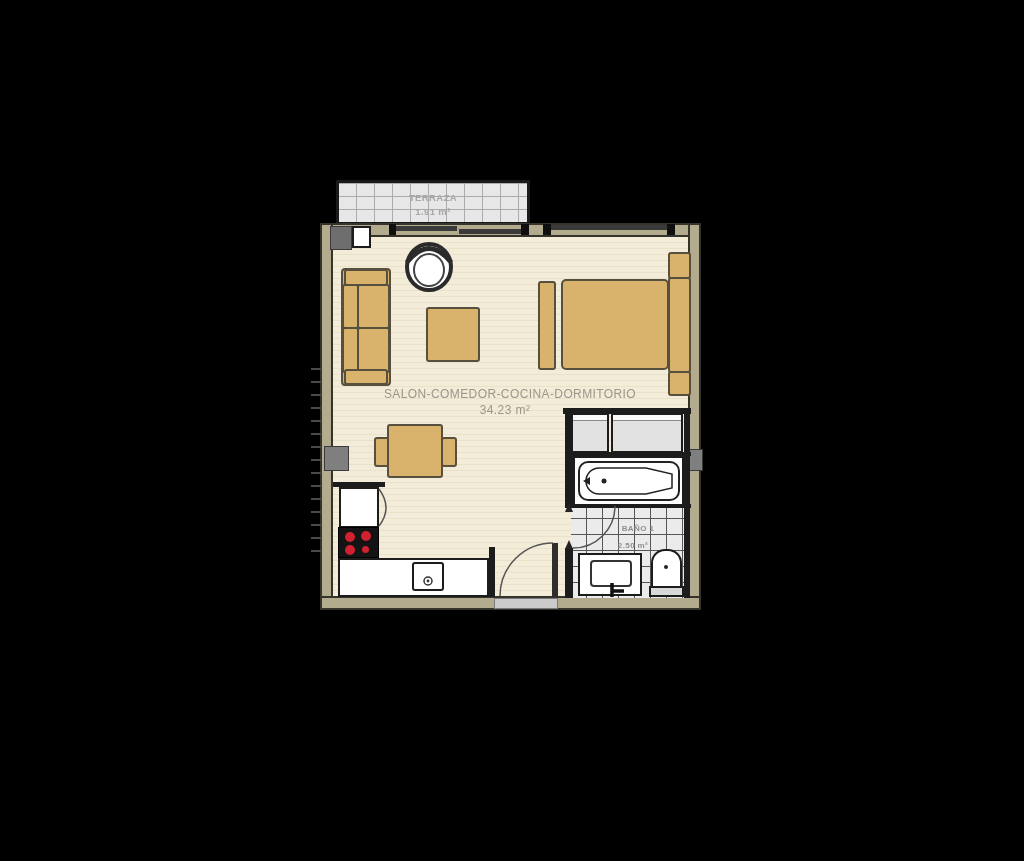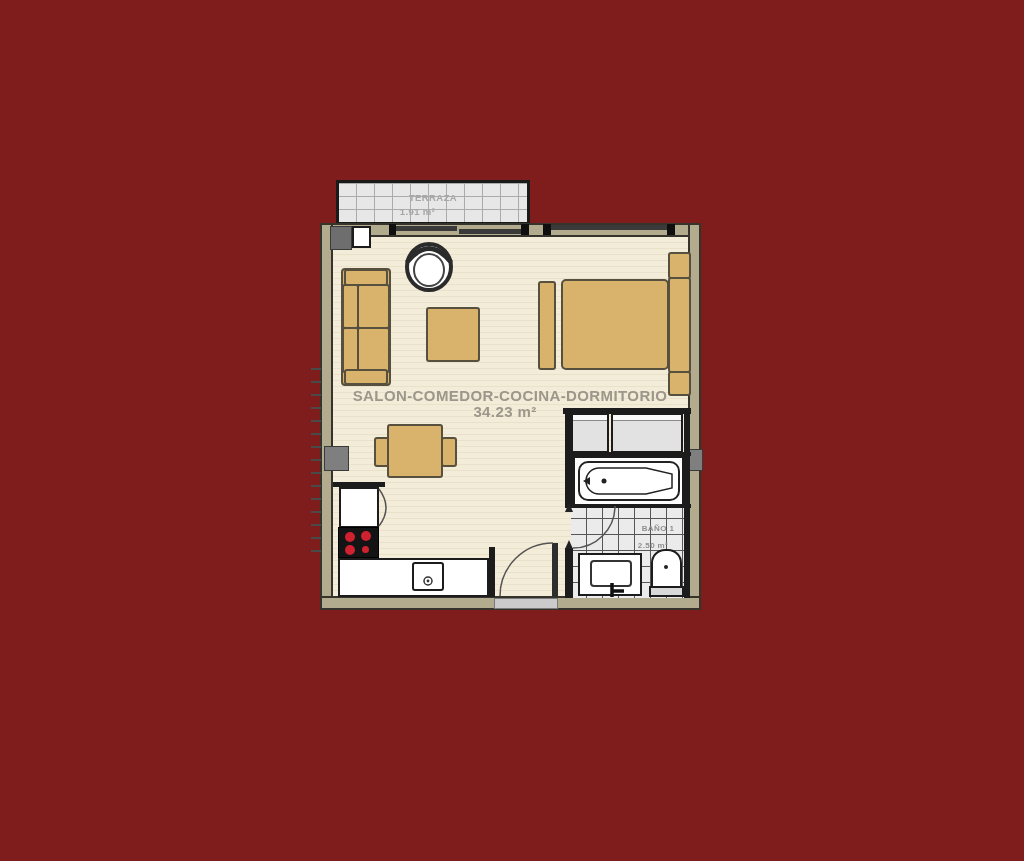--- a/index.html
+++ b/index.html
@@ -1,17 +1,17 @@
 <!DOCTYPE html>
 <html><head>
 <meta charset="utf-8">
 <style>
   html,body{margin:0;padding:0;background:#ffffff;}
   body{font-family:"Liberation Sans", sans-serif;}
-  .canvas{position:relative;width:1024px;height:861px;background:#7f1d1d;overflow:hidden;}
+  .canvas{position:relative;width:1024px;height:861px;background:#000000;overflow:hidden;}
   .abs{position:absolute;box-sizing:border-box;}
 
   
   .wall{background:#b3ab8e;border:2px solid #35332c;}
   .bwall{background:#1c1c1c;}
   .floor{
     background:repeating-linear-gradient(0deg,#f3ecd8 0 5px,#eae1ca 5px 6px);
     border:2px solid #35332c;
   }
   .terrace{
@@ -39,23 +39,23 @@
       repeating-linear-gradient(90deg,transparent 0 15px,#565656 15px 16px),
       repeating-linear-gradient(0deg,transparent 0 15px,#565656 15px 16px),
       #ebebeb;
   }
   .wardrobe{background:#e2e2e2;border:2px solid #1c1c1c;}
   .wardrobe:before{content:"";display:block;height:5px;background:#fafafa;border-bottom:1px solid #8a8a8a;}
   .tick{background:#4a4a4a;}
 
   
   .lbl{position:absolute;text-align:center;letter-spacing:0.4px;}
-  .lbl-main{color:#9c968b;font-size:15px;font-weight:bold;}
+  .lbl-main{color:#9c968b;font-size:12px;font-weight:normal;}
   .lbl-terrace{color:#a6a6a6;font-size:9.5px;font-weight:bold;}
-  .lbl-bath{color:#8f8f8f;font-size:8px;font-weight:bold;padding-left:20px;}
+  .lbl-bath{color:#8f8f8f;font-size:8px;font-weight:bold;}
 
   svg.overlay{position:absolute;left:0;top:0;pointer-events:none;}
 </style>
 </head>
 <body>
 
 <div class="canvas">
 
   <div class="abs terrace" style="left:336px;top:180px;width:194px;height:45px;"></div>
 
@@ -139,21 +139,21 @@
   <div class="abs tiles" style="left:571px;top:508px;width:114px;height:90px;"></div>
   <div class="abs bwall" style="left:565px;top:414px;width:8px;height:92px;"></div>
   <div class="abs bwall" style="left:565px;top:548px;width:8px;height:50px;"></div>
   <div class="abs bwall" style="left:684px;top:414px;width:6px;height:184px;"></div>
   <div class="abs white-box" style="left:578px;top:553px;width:64px;height:43px;"></div>
   <div class="abs" style="left:590px;top:560px;width:42px;height:27px;background:#ffffff;border:2px solid #333333;border-radius:4px;"></div>
   <div class="abs" style="left:651px;top:549px;width:31px;height:42px;background:#ffffff;border:2px solid #1c1c1c;border-radius:14px 14px 3px 3px;"></div>
   <div class="abs" style="left:649px;top:586px;width:35px;height:11px;background:#d8d8d8;border:2px solid #1c1c1c;"></div>
 
   <div class="lbl lbl-terrace" style="left:336px;top:192px;width:194px;">TERRAZA</div>
-  <div class="lbl lbl-terrace" style="left:336px;top:206px;width:163px;">1.91 m²</div>
+  <div class="lbl lbl-terrace" style="left:336px;top:206px;width:194px;">1.91 m²</div>
   <div class="lbl lbl-main" style="left:340px;top:387px;width:340px;">SALON-COMEDOR-COCINA-DORMITORIO</div>
   <div class="lbl lbl-main" style="left:340px;top:403px;width:330px;">34.23 m²</div>
   <div class="lbl lbl-bath" style="left:588px;top:524px;width:100px;">BAÑO 1</div>
   <div class="lbl lbl-bath" style="left:583px;top:541px;width:100px;">2.50 m²</div>
 
   <svg class="overlay" width="1024" height="861" viewBox="0 0 1024 861">
 
     <g>
       <ellipse cx="429" cy="267" rx="22" ry="23" fill="#ffffff" stroke="#2b2b2b" stroke-width="4"></ellipse>
       <path d="M 408,261 Q 429,236 450,261" fill="none" stroke="#2b2b2b" stroke-width="5" stroke-linecap="round"></path>

